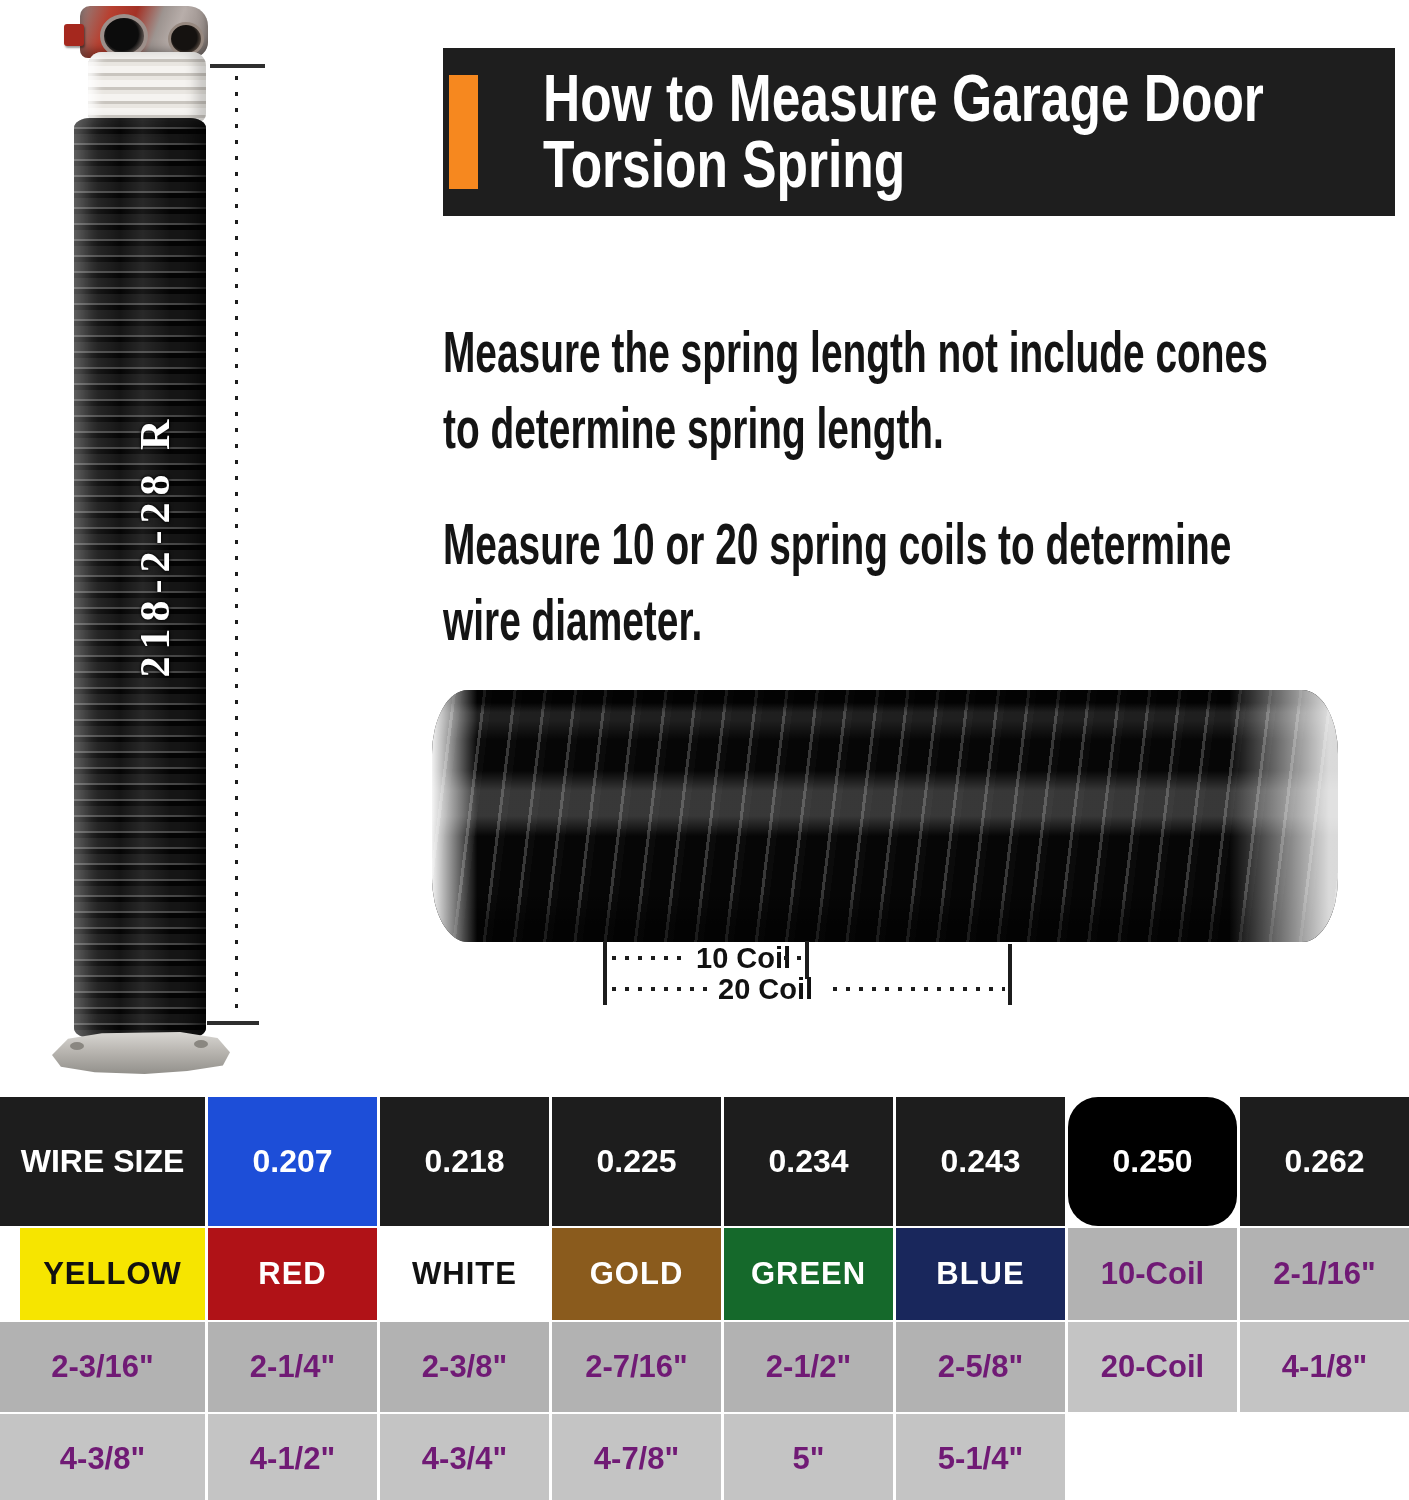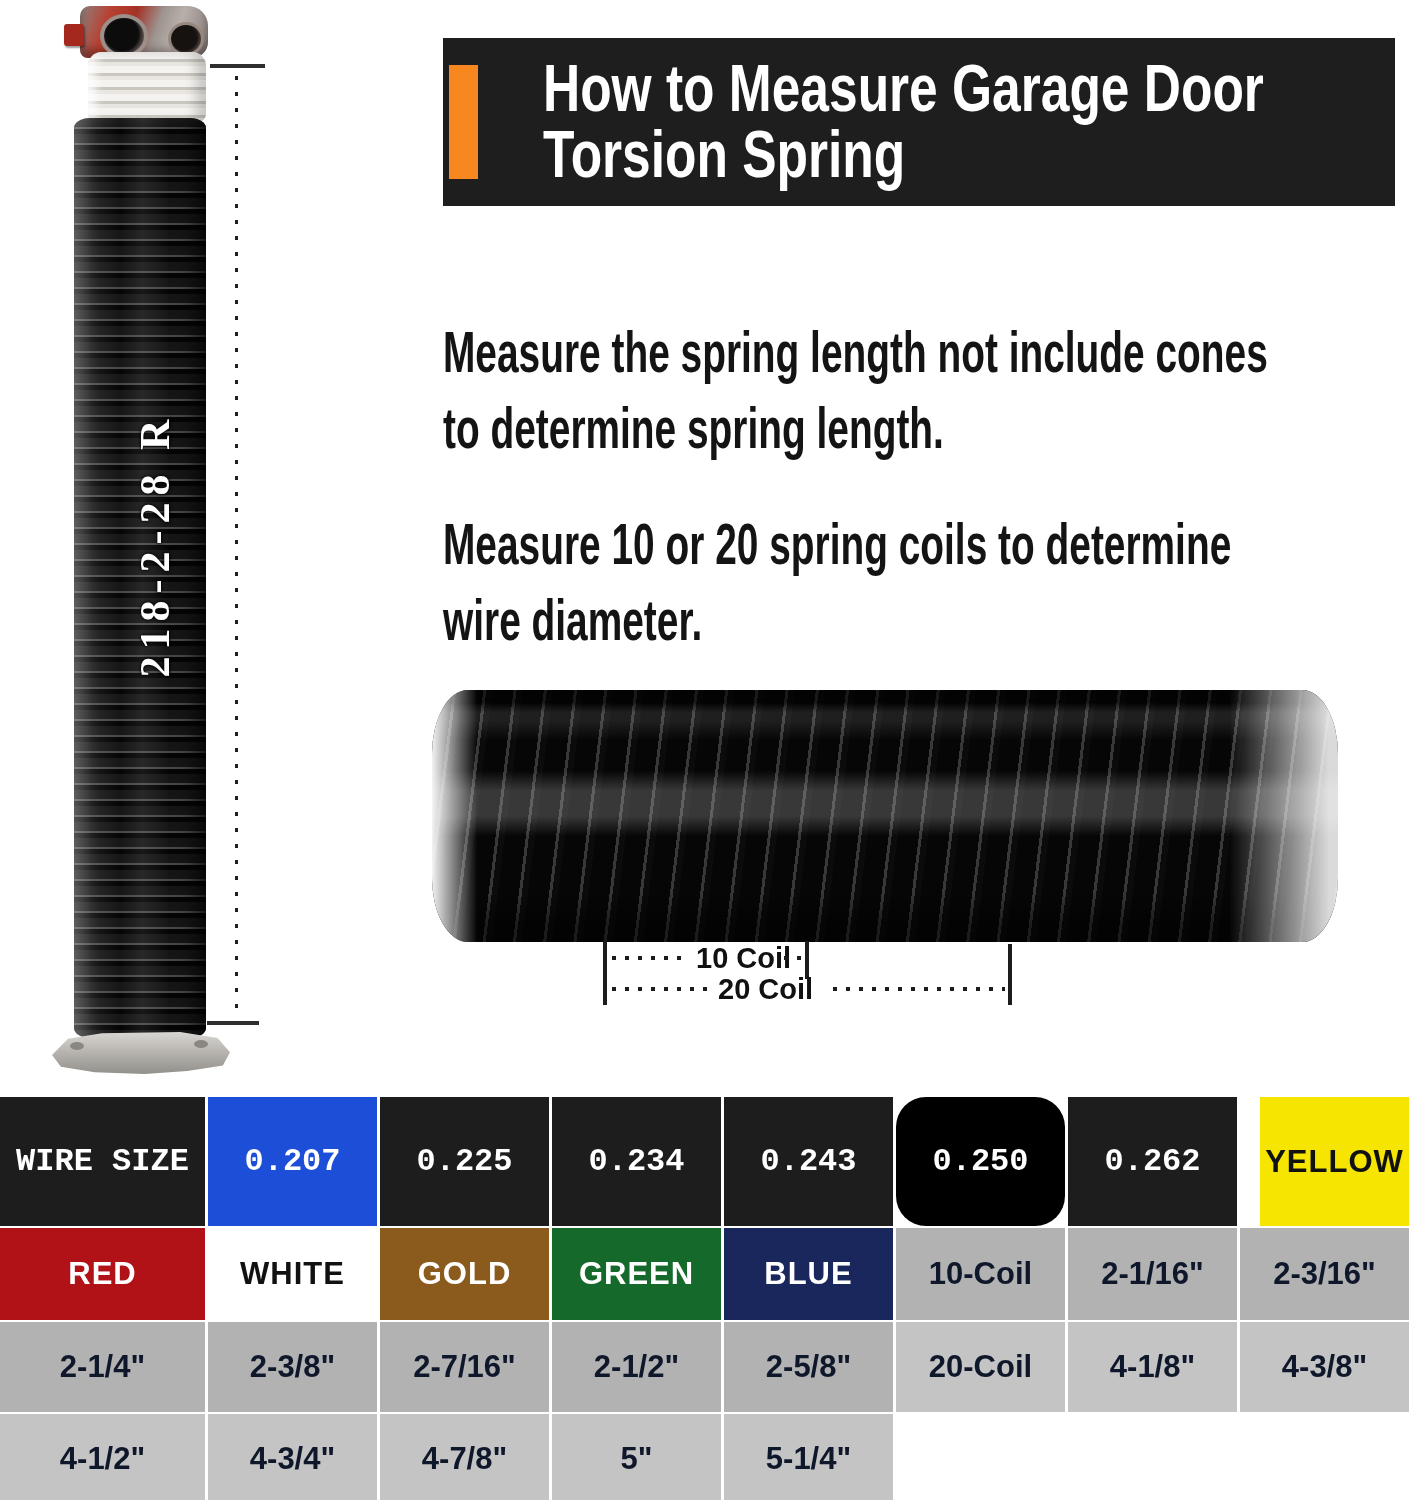--- a/index.html
+++ b/index.html
@@ -34,21 +34,21 @@
     background:linear-gradient(180deg,#d9d7d3 0%,#b9b6b1 45%,#92908b 100%);
     clip-path:polygon(0 55%,9% 16%,28% 3%,72% 0,93% 14%,100% 48%,96% 80%,76% 93%,52% 100%,24% 96%,5% 83%);}
   .flange-hole{width:14px;height:8px;border-radius:50%;background:#8a8781;}
 
   
   .m-cap{background:#2e2e2e;height:4px;}
   .m-dots-v{left:235px;top:76px;width:3px;height:938px;
     background:repeating-linear-gradient(180deg,#1f1f1f 0 4px,transparent 4px 16px);}
 
   
-  .banner{left:443px;top:38px;width:952px;height:168px;background:#1e1e1e;}
+  .banner{left:443px;top:48px;width:952px;height:168px;background:#1e1e1e;}
   .banner-accent{position:absolute;left:6px;top:27px;width:29px;height:114px;}
   .banner-title{position:absolute;left:100px;top:17px;color:#ffffff;font-weight:bold;
     font-size:66px;line-height:66px;white-space:nowrap;transform:scaleX(0.78);transform-origin:left top;}
 
   
   .para{left:443px;color:#141414;font-weight:bold;font-size:58px;line-height:76px;
     white-space:nowrap;transform:scaleX(0.67);transform-origin:left top;}
   .para-1{top:314px;}
   .para-2{top:506px;}
 
@@ -63,23 +63,23 @@
   
   .tick{width:4px;background:#1c1c1c;}
   .dots-h{height:4px;background:repeating-linear-gradient(90deg,#1c1c1c 0 4px,transparent 4px 13px);}
   .coil-meas-label{font-size:29px;font-weight:bold;color:#111;white-space:nowrap;}
 
   
   .spec-table{left:0;top:1097px;width:1409px;height:400px;display:grid;
     grid-template-columns:205px repeat(7,1fr);grid-template-rows:129px 92px 90px 89px;
     column-gap:3px;row-gap:2px;background:#ffffff;}
   .cell{display:flex;align-items:center;justify-content:center;font-weight:bold;}
-  .cell-header{color:#ffffff;font-size:32px;font-family:Liberation Mono, monospace;}
+  .cell-header{color:#ffffff;font-size:32px;}
   .cell-colorname{font-size:31px;letter-spacing:1px;}
-  .cell-coil{color:#0f172a;font-size:31px;}
+  .cell-coil{color:#701a75;font-size:31px;}
 </style>
 </head>
 <body>
 
 <div class="stage">
 
   <div class="abs cone-body"></div>
   <div class="abs cone-hole-left"></div>
   <div class="abs cone-hole-right"></div>
   <div class="abs cone-tab"></div>
@@ -123,20 +123,21 @@
   <div class="abs dots-h" style="left:784px;top:956px;width:18px;"></div>
 
   <div class="abs dots-h" style="left:612px;top:987px;width:100px;"></div>
   <div class="abs coil-meas-label" style="left:718px;top:973px;">20 Coil</div>
   <div class="abs dots-h" style="left:833px;top:987px;width:172px;"></div>
 
   <div class="abs spec-table">
 
     <div class="cell cell-header" style="background-color: rgb(29, 29, 29);">WIRE SIZE</div>
     <div class="cell cell-header" style="background-color: #1d4ed8;">0.207</div>
+    <div class="cell cell-header" style="background-color: rgb(29, 29, 29);">0.218</div>
     <div class="cell cell-header" style="background-color: rgb(29, 29, 29);">0.225</div>
     <div class="cell cell-header" style="background-color: rgb(29, 29, 29);">0.234</div>
     <div class="cell cell-header" style="background-color: rgb(29, 29, 29);">0.243</div>
     <div class="cell cell-header" style="background-color: #000000; border-radius: 30px;">0.250</div>
     <div class="cell cell-header" style="background-color: rgb(29, 29, 29);">0.262</div>
 
     <div class="cell cell-colorname" style="background-color: rgb(246, 229, 0); color: rgb(17, 17, 17); margin-left: 20px;">YELLOW</div>
     <div class="cell cell-colorname" style="background-color: rgb(176, 18, 23); color: rgb(255, 255, 255);">RED</div>
     <div class="cell cell-colorname" style="background-color: rgb(255, 255, 255); color: rgb(17, 17, 17);">WHITE</div>
     <div class="cell cell-colorname" style="background-color: rgb(138, 91, 29); color: rgb(255, 255, 255);">GOLD</div>

